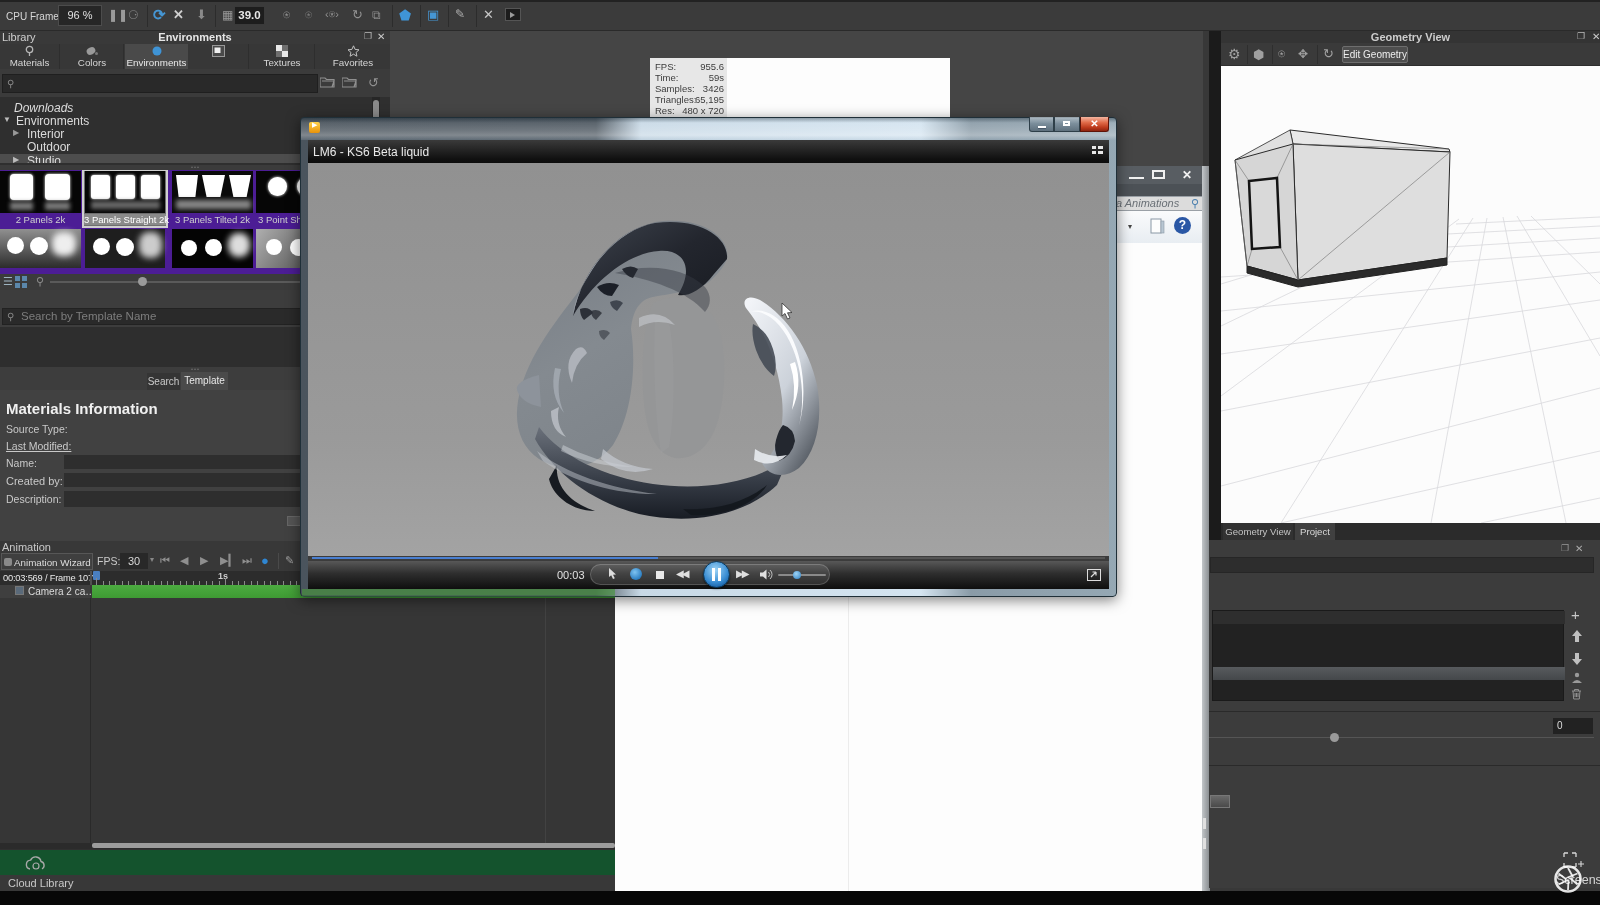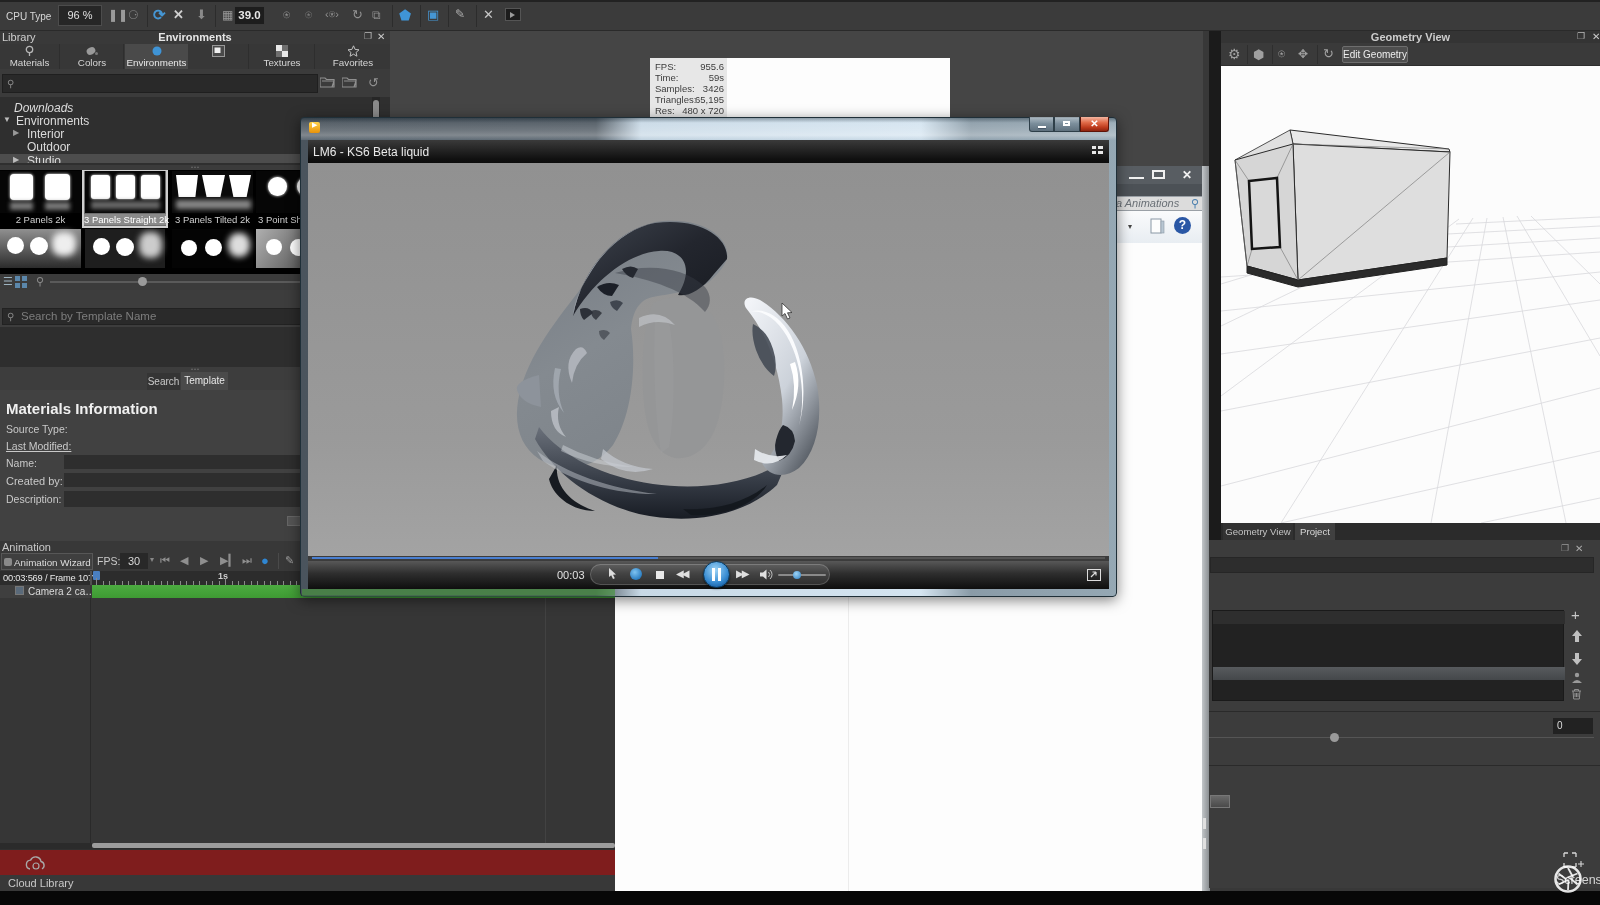--- a/index.html
+++ b/index.html
@@ -3,21 +3,21 @@
 <style>
 html,body{margin:0;padding:0;width:1600px;height:905px;overflow:hidden;background:#383838;font-family:"Liberation Sans",sans-serif;}
 *{box-sizing:border-box;}
 .abs{position:absolute;}
 </style>
 </head>
 <body>
 <div class="abs" style="left:0;top:0;width:1600px;height:905px;background:#383838;">
 
 <div class="abs" id="toolbar" style="left:0;top:0;width:1600px;height:31px;background:#3b3b3b;border-top:2px solid #222;border-bottom:1px solid #2a2a2a;">
-  <span class="abs" style="left:6px;top:9px;font-size:10px;color:#d8d8d8;">CPU Type</span>
+  <span class="abs" style="left:6px;top:9px;font-size:10px;color:#d8d8d8;">CPU Frame</span>
   <span class="abs" style="left:58px;top:3px;width:44px;height:21px;background:#262626;border:1px solid #4c4c4c;color:#e0e0e0;font-size:11px;text-align:center;line-height:19px;">96&nbsp;%</span>
   <span class="abs" style="left:108px;top:6px;color:#9a9a9a;font-size:12px;">❚❚</span>
   <span class="abs" style="left:128px;top:6px;color:#8a8a8a;font-size:12px;">⚆</span>
   <span class="abs" style="left:147px;top:3px;width:1px;height:22px;background:#2c2c2c;"></span>
   <span class="abs" style="left:153px;top:4px;color:#4596d4;font-size:15px;font-weight:bold;">⟳</span>
   <span class="abs" style="left:173px;top:5px;color:#d0d0d0;font-size:13px;font-weight:bold;">✕</span>
   <span class="abs" style="left:196px;top:5px;color:#8a8a8a;font-size:13px;">⬇</span>
   <span class="abs" style="left:215px;top:3px;width:1px;height:22px;background:#2c2c2c;"></span>
   <span class="abs" style="left:222px;top:6px;color:#999;font-size:12px;">▦</span>
   <span class="abs" style="left:234px;top:4px;width:31px;height:19px;background:#1d1d1d;border:1px solid #3a3a3a;color:#e8e8e8;font-size:11.5px;font-weight:bold;text-align:center;line-height:17px;">39.0</span>
@@ -117,21 +117,21 @@
       <span class="abs" style="left:13px;top:1px;font-size:8px;color:#bbb;">▶</span>
       <span class="abs" style="left:27px;top:0px;">Studio</span>
     </div>
     <div class="abs" style="left:372px;top:0;width:8px;height:68px;background:#262626;">
       <div class="abs" style="left:1px;top:3px;width:6px;height:60px;background:#8a8a8a;border-radius:3px;"></div>
     </div>
   </div>
 
   <div class="abs" style="left:0;top:134px;width:390px;height:5px;background:#3b3b3b;text-align:center;color:#999;font-size:9px;line-height:4px;">⋯</div>
 
-  <div class="abs" style="left:0;top:139px;width:390px;height:104px;background:#000000;overflow:hidden;" id="thumbs">
+  <div class="abs" style="left:0;top:139px;width:390px;height:104px;background:#4c1d95;overflow:hidden;" id="thumbs">
 
     <div class="abs" style="left:82px;top:-1px;width:86px;height:59px;border:2px solid #cfcfcf;background:#6e6e6e;"></div>
 
     <div class="abs" style="left:0;top:1px;width:81px;height:42px;background:#060606;">
       <div class="abs" style="left:10px;top:3px;width:23px;height:26px;background:#fff;border-radius:4px;box-shadow:0 0 3px #fff;"></div>
       <div class="abs" style="left:45px;top:3px;width:25px;height:26px;background:#fff;border-radius:4px;box-shadow:0 0 3px #fff;"></div>
       <div class="abs" style="left:10px;top:31px;width:23px;height:8px;background:#777;filter:blur(2px);"></div>
       <div class="abs" style="left:45px;top:31px;width:25px;height:8px;background:#777;filter:blur(2px);"></div>
     </div>
     <div class="abs" style="left:85px;top:1px;width:80px;height:42px;background:#060606;">
@@ -336,21 +336,21 @@
 
   <div class="abs" style="left:0;top:57px;width:617px;height:245px;background:#363636;">
     <div class="abs" style="left:90px;top:0;width:1px;height:245px;background:#2a2a2a;"></div>
     <div class="abs" style="left:545px;top:0;width:1px;height:245px;background:#424242;"></div>
   </div>
 
   <div class="abs" style="left:0;top:302px;width:617px;height:6px;background:#2b2b2b;">
     <div class="abs" style="left:92px;top:0px;width:523px;height:5px;background:#9c9c9c;border-radius:2px;"></div>
   </div>
 
-  <div class="abs" style="left:0;top:308px;width:615px;height:26px;background:#7f1d1d;border-top:1px solid #303030;">
+  <div class="abs" style="left:0;top:308px;width:615px;height:26px;background:#14532d;border-top:1px solid #303030;">
     <svg class="abs" style="left:24px;top:5px;" width="24" height="20" viewBox="0 0 24 20">
       <path d="M6 14 a4.5 4.5 0 0 1 .6-8.9 A5.5 5.5 0 0 1 17 6.5 a4 4 0 0 1 1 7.4" fill="none" stroke="#a8a8a8" stroke-width="1.4"></path>
       <circle cx="12" cy="11" r="3" fill="none" stroke="#a8a8a8" stroke-width="1.2"></circle>
     </svg>
     <span class="abs" style="left:8px;top:27px;font-size:11px;color:#c9c9c9;">Cloud Library</span>
   </div>
 </div>
 
 <div class="abs" style="left:390px;top:31px;width:813px;height:135px;background:#454545;"></div>
 <div class="abs" style="left:650px;top:58px;width:300px;height:82px;background:#fdfdfd;" id="stats">

